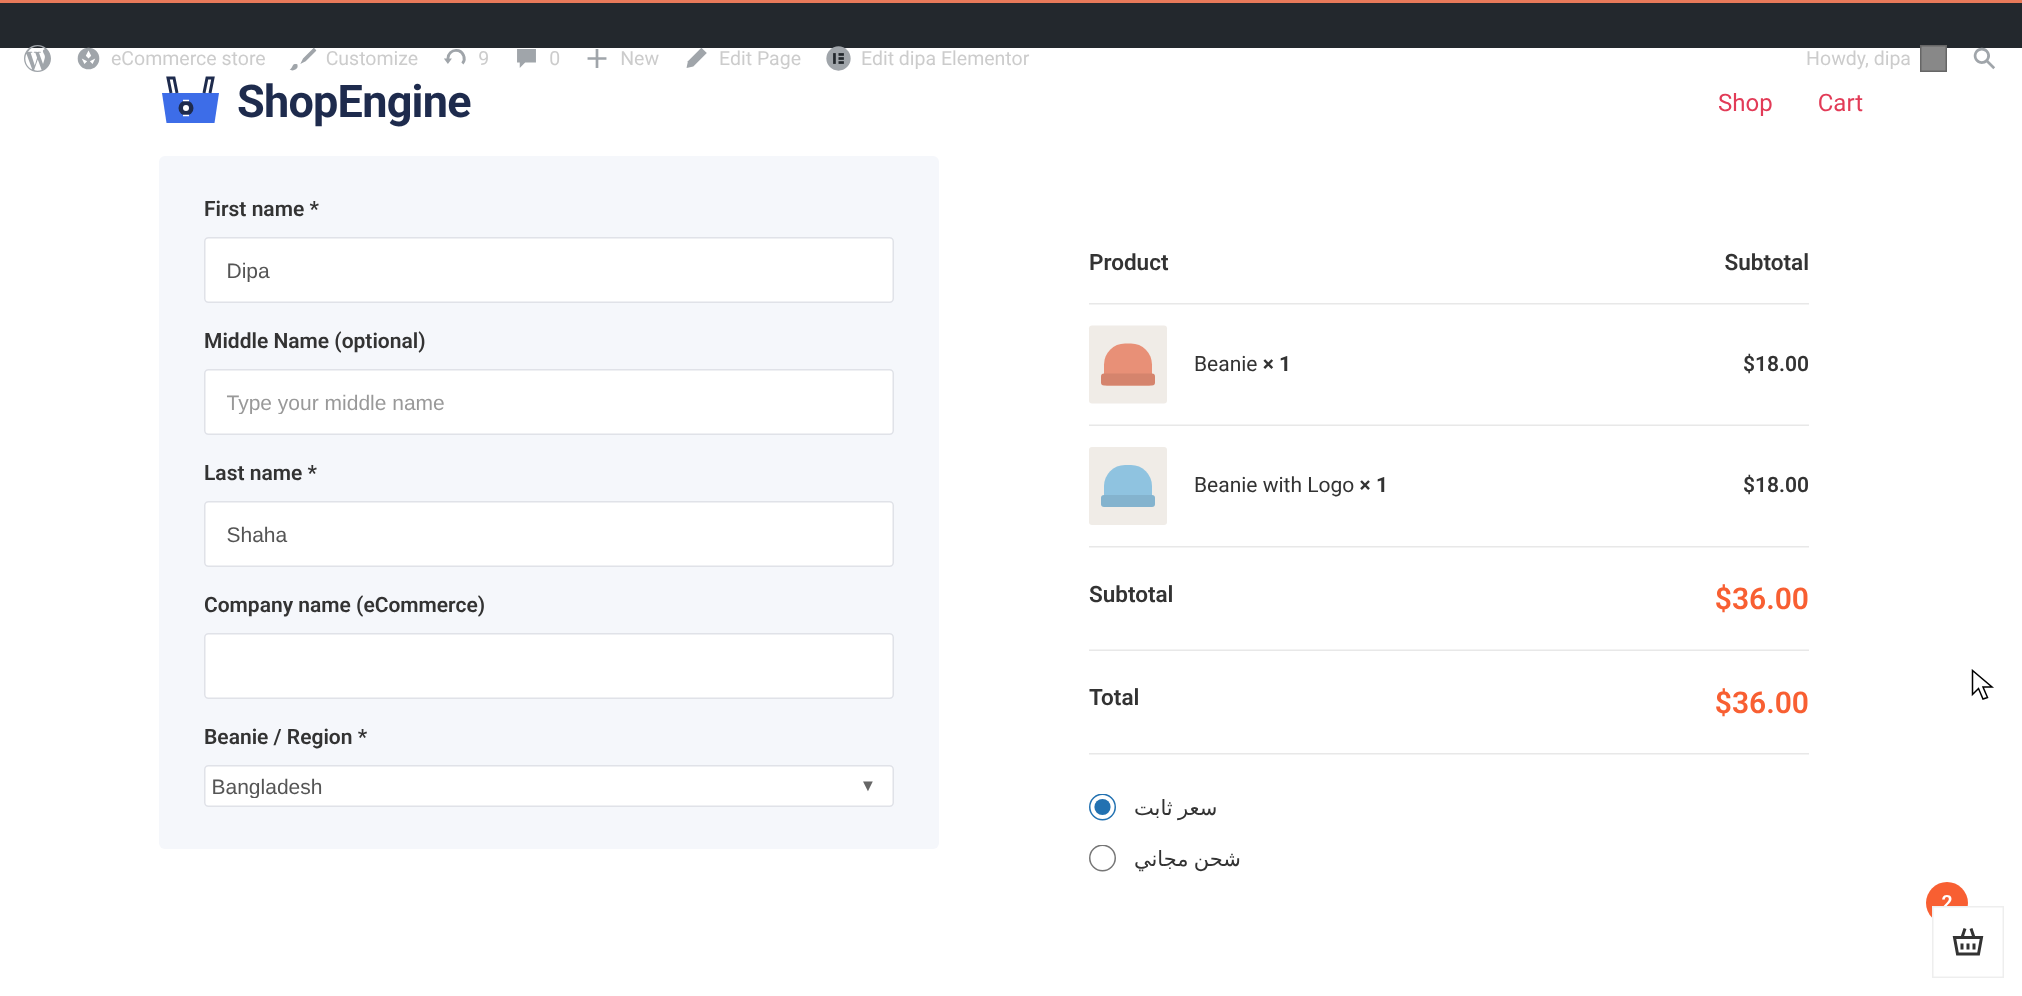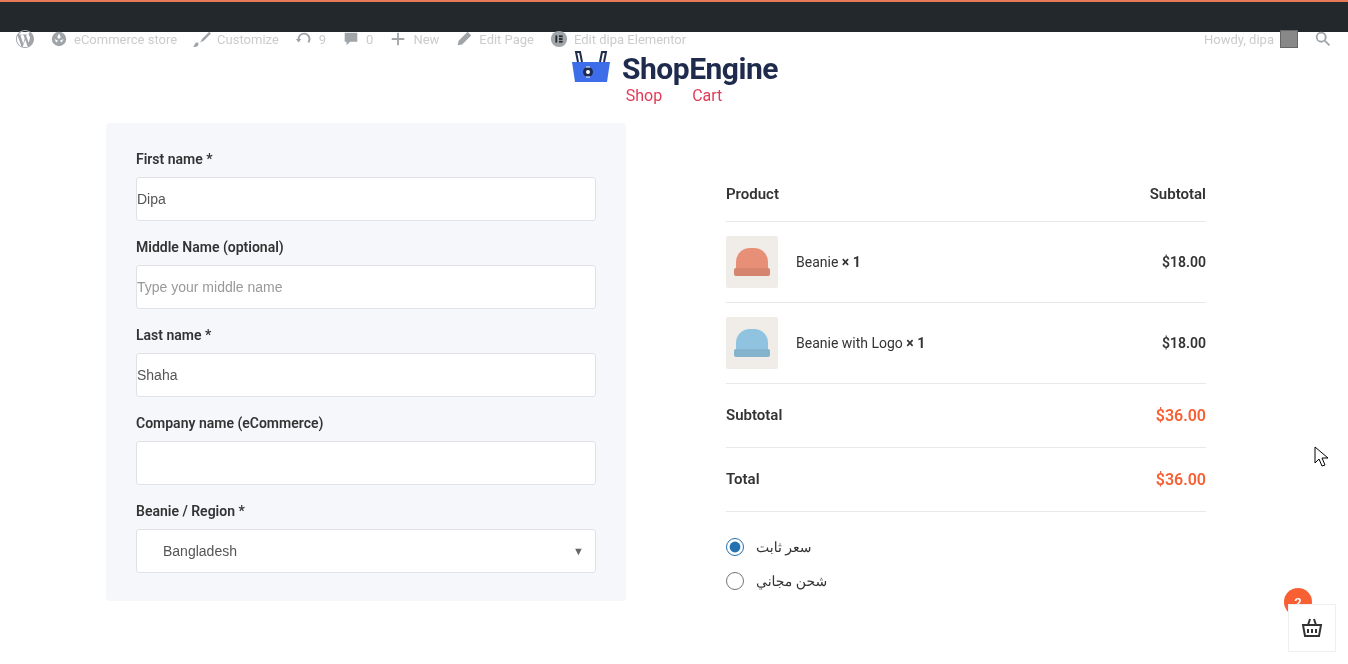--- a/index.html
+++ b/index.html
@@ -6,53 +6,53 @@
 body { font-family: -apple-system, BlinkMacSystemFont, "Segoe UI", Roboto, sans-serif; background: #fff; width: 1348px; height: 664px; overflow: hidden; position: relative; }
 
 
 .admin-bar { background: #23282d; height: 32px; display: flex; align-items: center; padding: 0 8px; color: #ccc; font-size: 13px; border-top: 2px solid #e87a5a; }
 .admin-bar .item { display: flex; align-items: center; padding: 16px 8px; height: 32px; cursor: pointer; gap: 6px; margin-top: 44px; }
 .admin-bar .spacer { flex: 1; }
 .admin-bar svg { width: 18px; height: 18px; fill: #a0a5aa; }
 .avatar-sm { width: 18px; height: 18px; background: #888; border: 1px solid #666; }
 
 
-.site-header { display: flex; align-items: center; justify-content: space-between; padding: 18px 106px; flex-direction: column; }
+.site-header { display: flex; align-items: center; justify-content: space-between; padding: 18px 106px; }
 .logo { display: flex; align-items: center; gap: 10px; }
 .logo-mark { width: 42px; height: 36px; position: relative; }
 .logo-text { font-size: 30px; font-weight: 700; color: #1e2b4d; letter-spacing: -0.5px; }
 .nav-links { display: flex; gap: 30px; }
 .nav-links a { color: #e23b57; text-decoration: none; font-size: 16px; cursor: pointer; }
 
 
 .content { display: flex; padding: 0 106px; gap: 100px; align-items: flex-start; }
 .left-col { flex: 0 0 520px; }
 .right-col { flex: 0 0 480px; }
 
 .section-title { font-size: 16px; font-weight: 600; color: #555; letter-spacing: 1px; margin-bottom: 24px; margin-top: 46px; }
 
 .form-card { background: #f5f7fb; border-radius: 4px; padding: 28px 30px; }
 .form-group { margin-bottom: 18px; }
 .form-label { font-size: 14px; font-weight: 600; color: #333; margin-bottom: 10px; display: block; }
-.form-input { width: 100%; height: 44px; padding: 0 0; border: 1px solid #e0e2e8; border-radius: 3px; font-size: 14px; color: #555; background: #fff; }
+.form-input { width: 100%; height: 44px; padding: 0 14px; border: 1px solid #e0e2e8; border-radius: 3px; font-size: 14px; color: #555; background: #fff; }
 .form-input::placeholder { color: #999; }
-.form-select { width: 100%; height: 44px; padding: 0 26px; border: 1px solid #e0e2e8; border-radius: 3px; font-size: 14px; color: #555; background: #fff; appearance: none; position: relative; }
+.form-select { width: 100%; height: 28px; padding: 0 4px; border: 1px solid #e0e2e8; border-radius: 3px; font-size: 14px; color: #555; background: #fff; appearance: none; position: relative; }
 .select-wrap { position: relative; }
 .select-arrow { position: absolute; right: 12px; top: 50%; transform: translateY(-50%); pointer-events: none; font-size: 11px; color: #666; }
 
 
 .order-summary { padding-top: 62px; }
 .summary-header { display: flex; justify-content: space-between; font-weight: 600; font-size: 15px; color: #333; padding-bottom: 18px; }
 .summary-row { display: flex; align-items: center; padding: 14px 0; border-top: 1px solid #e8e8e8; }
 .summary-row .thumb { width: 52px; height: 52px; background: #f0ece7; border-radius: 2px; margin-right: 18px; display: flex; align-items: center; justify-content: center; }
 .summary-row .prod-name { font-size: 14px; color: #333; flex: 1; }
 .summary-row .prod-price { font-size: 14px; font-weight: 600; color: #333; }
 .summary-line { display: flex; justify-content: space-between; padding: 22px 0; border-top: 1px solid #e8e8e8; font-weight: 600; }
 .summary-line .label { color: #333; font-size: 15px; }
-.summary-line .amount { color: #f85f32; font-size: 16px; }
+.summary-line .amount { color: #f85f32; font-size: 20px; }
 
 .shipping-options { padding-top: 18px; border-top: 1px solid #e8e8e8; }
 .radio-row { display: flex; align-items: center; gap: 12px; padding: 8px 0; font-size: 14px; color: #333; }
 .radio-row input { width: 18px; height: 18px; accent-color: #2271b1; cursor: pointer; }
 .radio-row .rtl-text { direction: rtl; }
 
 
 .cart-fab { position: absolute; right: 12px; bottom: 12px; background: #fff; border: 1px solid #eee; width: 48px; height: 48px; display: flex; align-items: center; justify-content: center; }
 .cart-badge { position: absolute; right: 36px; bottom: 48px; background: #f85f32; color: #fff; width: 28px; height: 28px; border-radius: 50%; display: flex; align-items: center; justify-content: center; font-size: 13px; font-weight: 600; }
 

